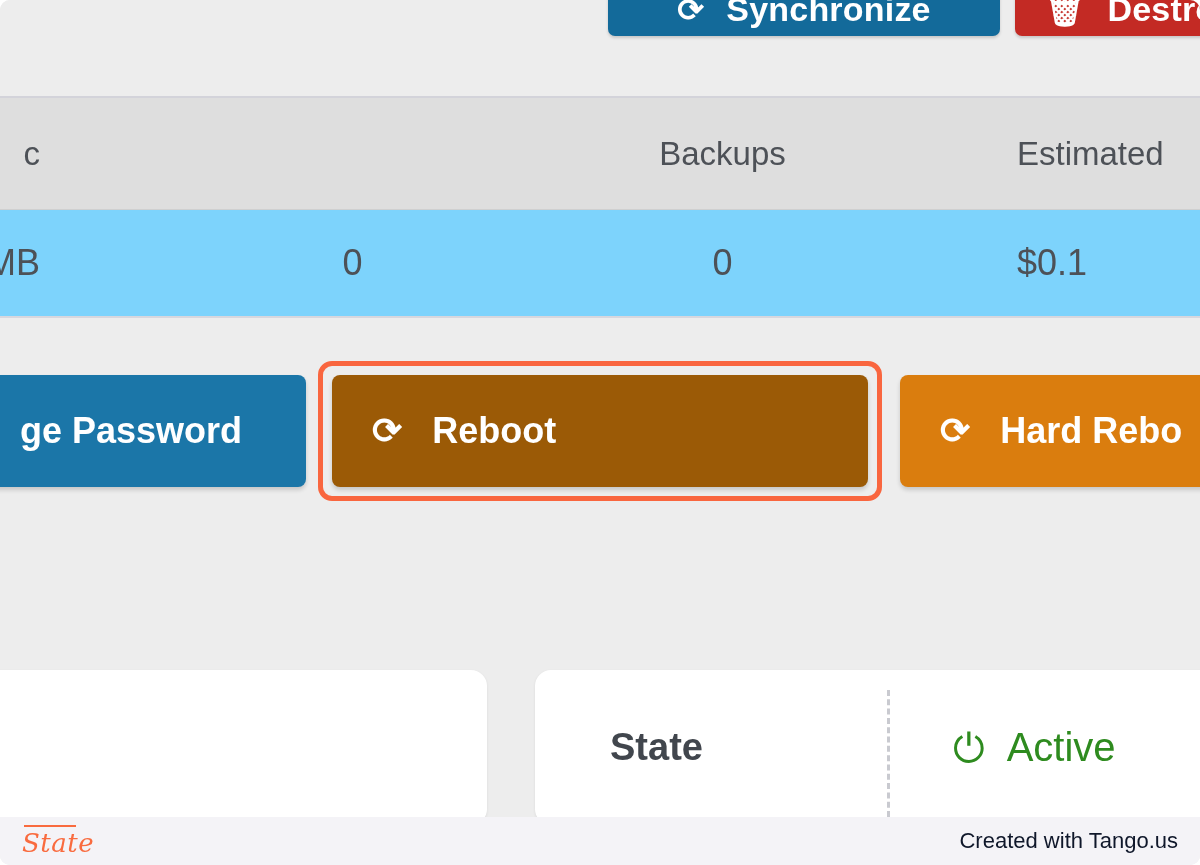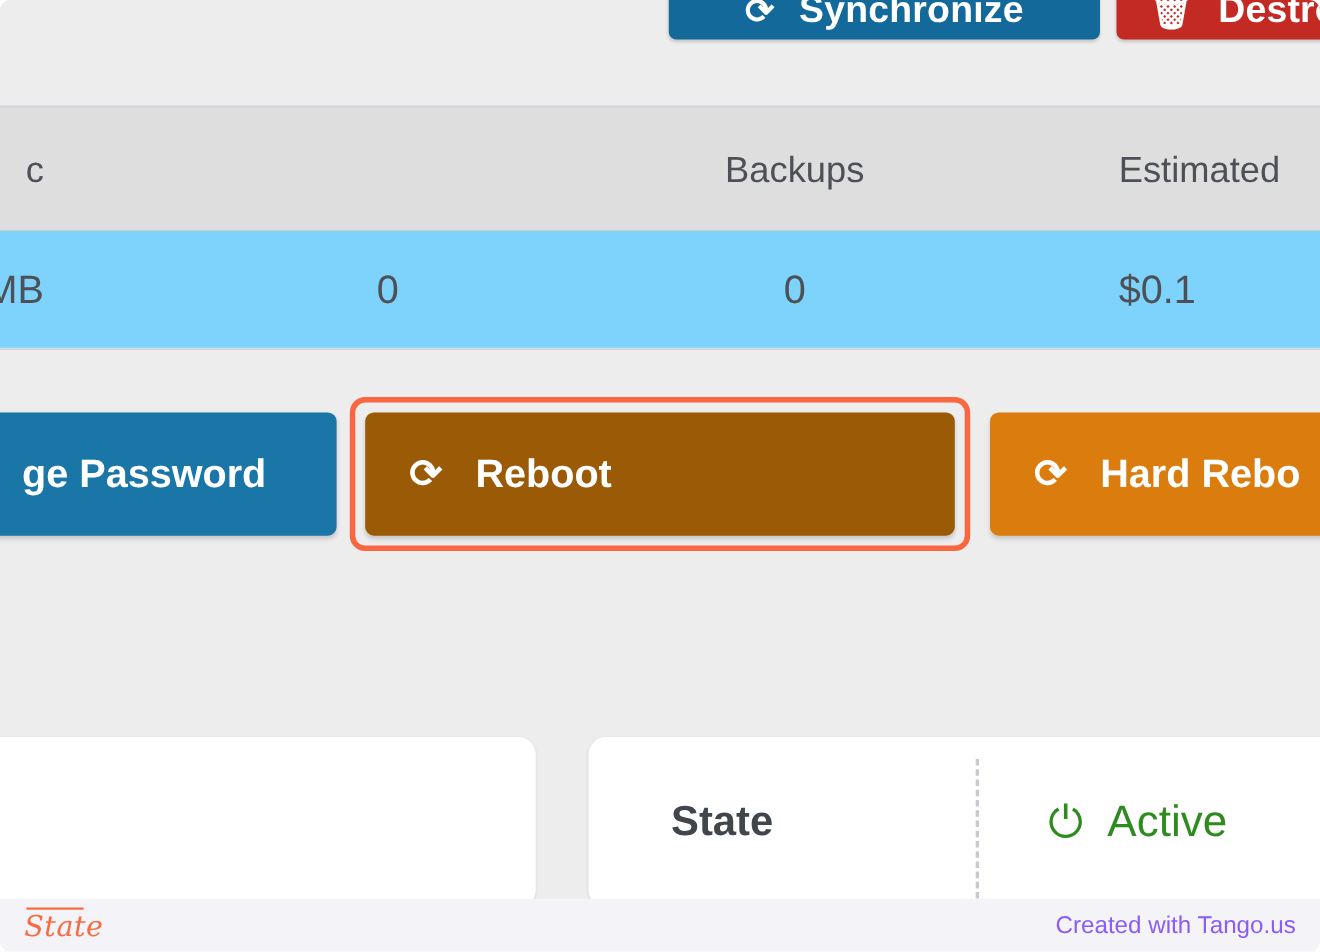--- a/index.html
+++ b/index.html
@@ -211,21 +211,21 @@
   }
   .tango-logo::before {
     content: "";
     position: absolute;
     left: 2px; top: 0;
     width: 52px; height: 2px;
     background: #f96b3f;
   }
   .footer-note {
     font-size: 22px;
-    color: #8b5cf6;
+    color: #0f172a;
     white-space: nowrap;
   }
 </style>
 </head>
 <body>
 
 <div id="screen">
 
   <div class="top-strip">
     <div class="top-btn" id="btn-sync">

